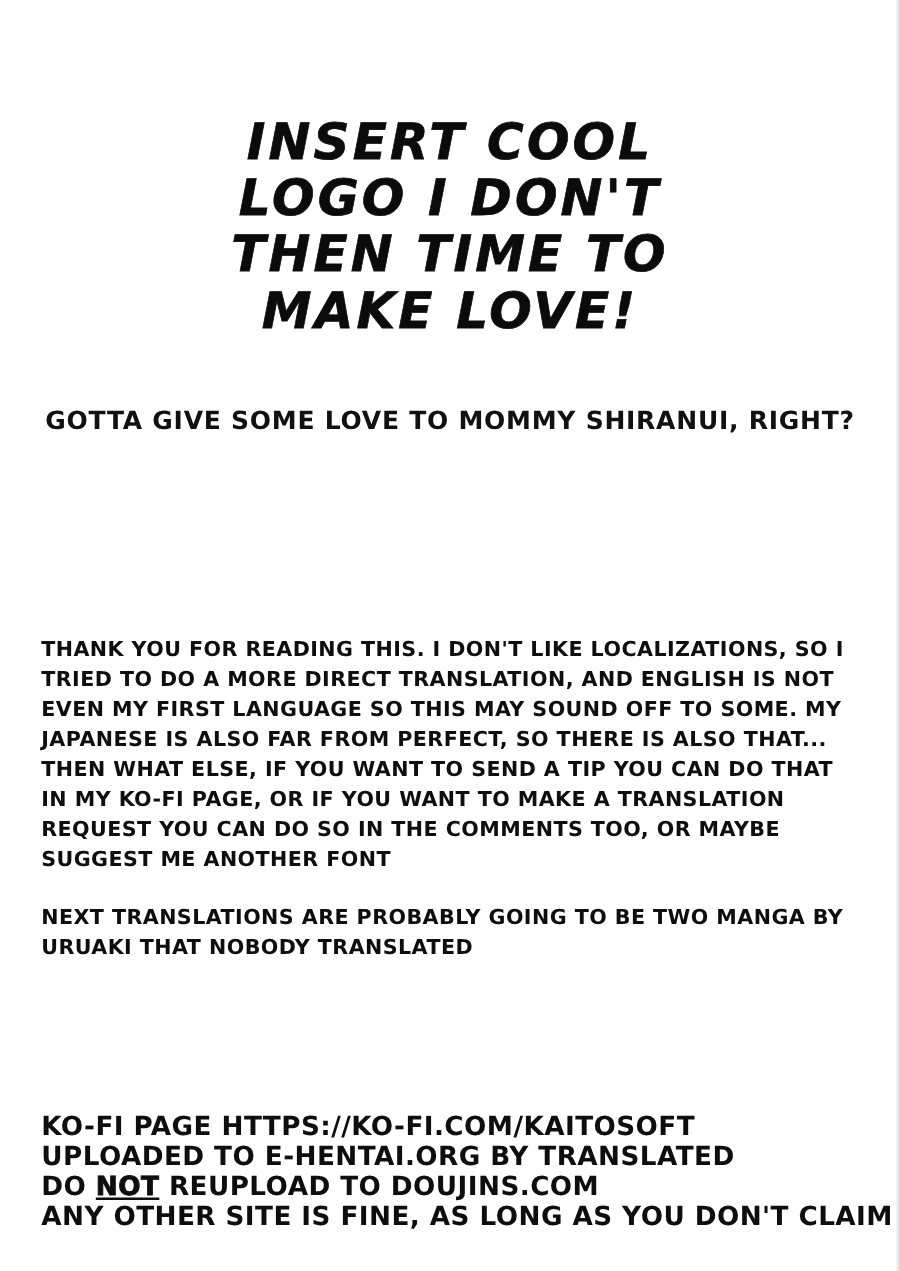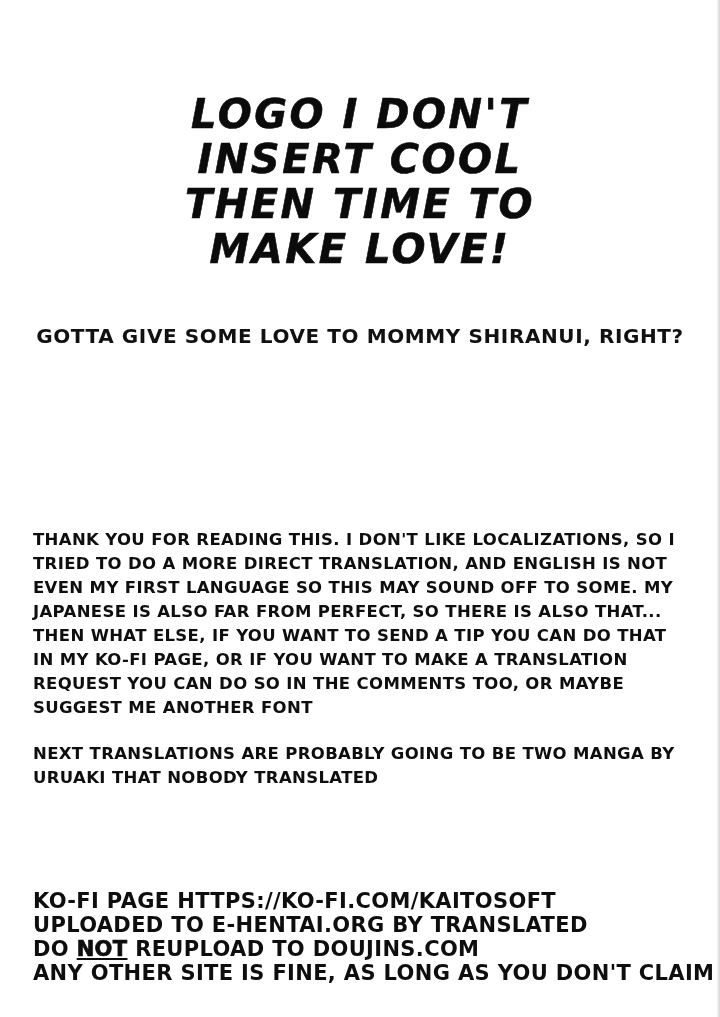--- a/index.html
+++ b/index.html
@@ -62,21 +62,20 @@
     font-size: 20px;
     letter-spacing: 0.6px;
     color: #111111;
   }
 
   .body-block {
     position: absolute;
     top: 508px;
     left: 33px;
     width: 660px;
-    margin-top: 20px;
   }
   .body-para {
     font-family: "DejaVu Sans", sans-serif;
     font-weight: 700;
     font-size: 16.5px;
     line-height: 24px;
     letter-spacing: 0.35px;
     color: #0e0e0e;
     margin: 0 0 22px 0;
     text-align: left;
@@ -105,22 +104,22 @@
     text-decoration: underline;
     -webkit-text-stroke: 0.7px #0e0e0e;
   }
 </style>
 </head>
 <body>
 
 <div class="page">
 
   <div class="logo-block">
+    <div class="logo-line">INSERT COOL</div>
     <div class="logo-line">LOGO I DON'T</div>
-    <div class="logo-line">INSERT COOL</div>
     <div class="logo-line">THEN TIME TO</div>
     <div class="logo-line">MAKE LOVE!</div>
   </div>
 
   <div class="subtitle">GOTTA GIVE SOME LOVE TO MOMMY SHIRANUI, RIGHT?</div>
 
   <div class="body-block">
     <p class="body-para">THANK YOU FOR READING THIS. I DON'T LIKE LOCALIZATIONS, SO I TRIED TO DO A MORE DIRECT TRANSLATION, AND ENGLISH IS NOT EVEN MY FIRST LANGUAGE SO THIS MAY SOUND OFF TO SOME. MY JAPANESE IS ALSO FAR FROM PERFECT, SO THERE IS ALSO THAT... THEN WHAT ELSE, IF YOU WANT TO SEND A TIP YOU CAN DO THAT IN MY KO-FI PAGE, OR IF YOU WANT TO MAKE A TRANSLATION REQUEST YOU CAN DO SO IN THE COMMENTS TOO, OR MAYBE SUGGEST ME ANOTHER FONT</p>
     <p class="body-para">NEXT TRANSLATIONS ARE PROBABLY GOING TO BE TWO MANGA BY URUAKI THAT NOBODY TRANSLATED</p>
   </div>

